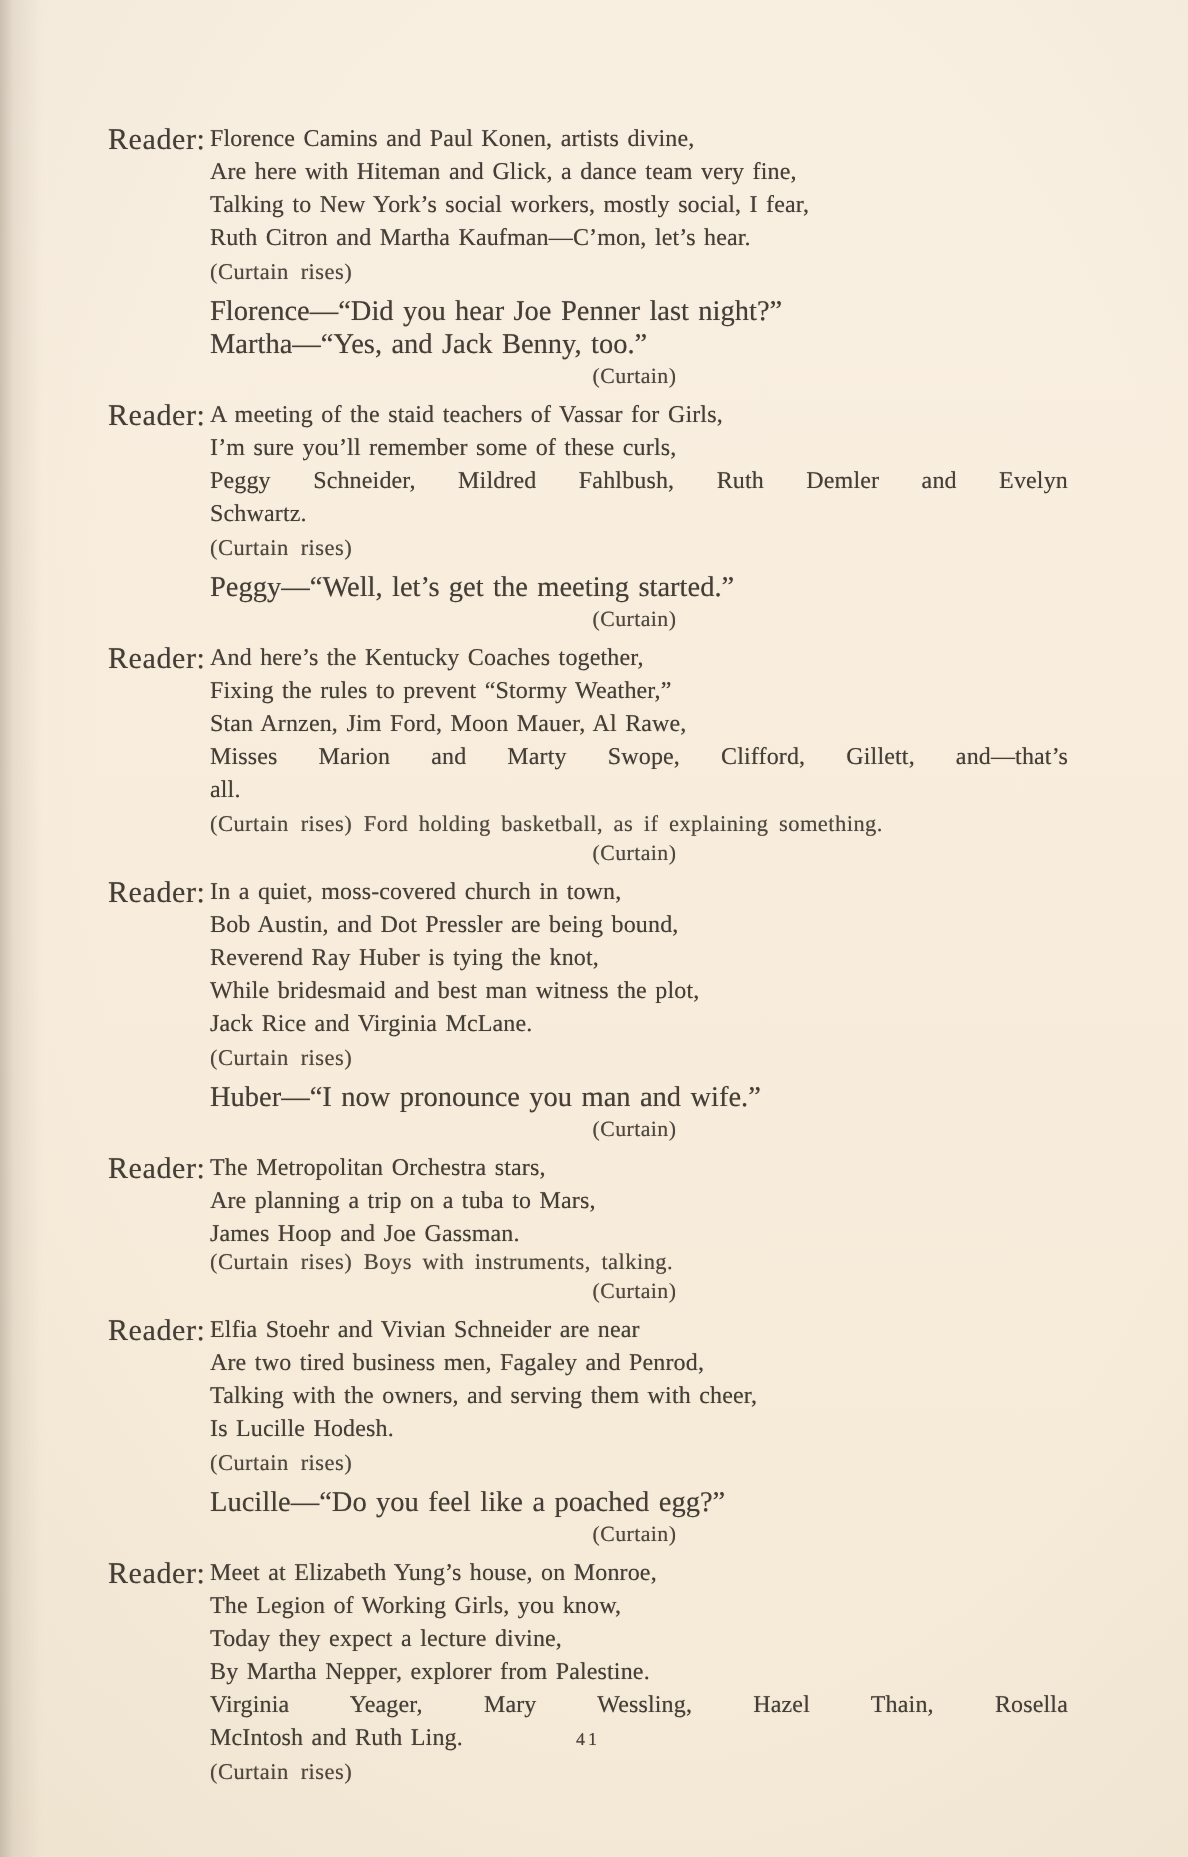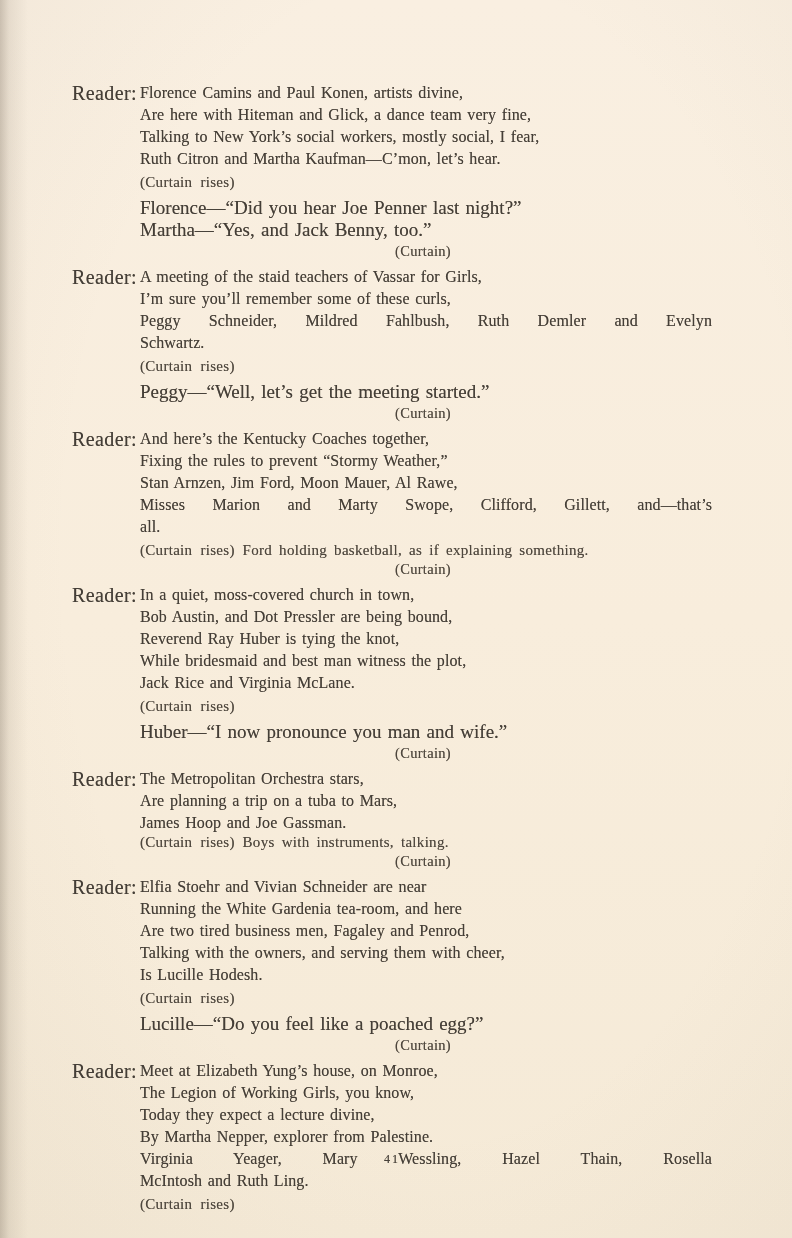--- a/index.html
+++ b/index.html
@@ -167,21 +167,20 @@
           <div class="verse-line">Are planning a trip on a tuba to Mars,</div>
           <div class="verse-line">James Hoop and Joe Gassman.</div>
         </div>
       </div>
       <div class="stage tight"><span class="cue">(Curtain rises)</span><span class="note"> Boys with instruments, talking.</span></div>
       <div class="curtain">(Curtain)</div>
       <div class="reader-block">
         <span class="reader-label">Reader:</span>
         <div class="verse">
           <div class="verse-line">Elfia Stoehr and Vivian Schneider are near</div>
-          <div class="verse-line">Running the White Gardenia tea-room, and here</div>
           <div class="verse-line">Are two tired business men, Fagaley and Penrod,</div>
           <div class="verse-line">Talking with the owners, and serving them with cheer,</div>
           <div class="verse-line">Is Lucille Hodesh.</div>
         </div>
       </div>
       <div class="stage"><span class="cue">(Curtain rises)</span></div>
       <div class="dialogue">
         <div class="dialogue-line">Lucille—“Do you feel like a poached egg?”</div>
       </div>
       <div class="curtain">(Curtain)</div>

